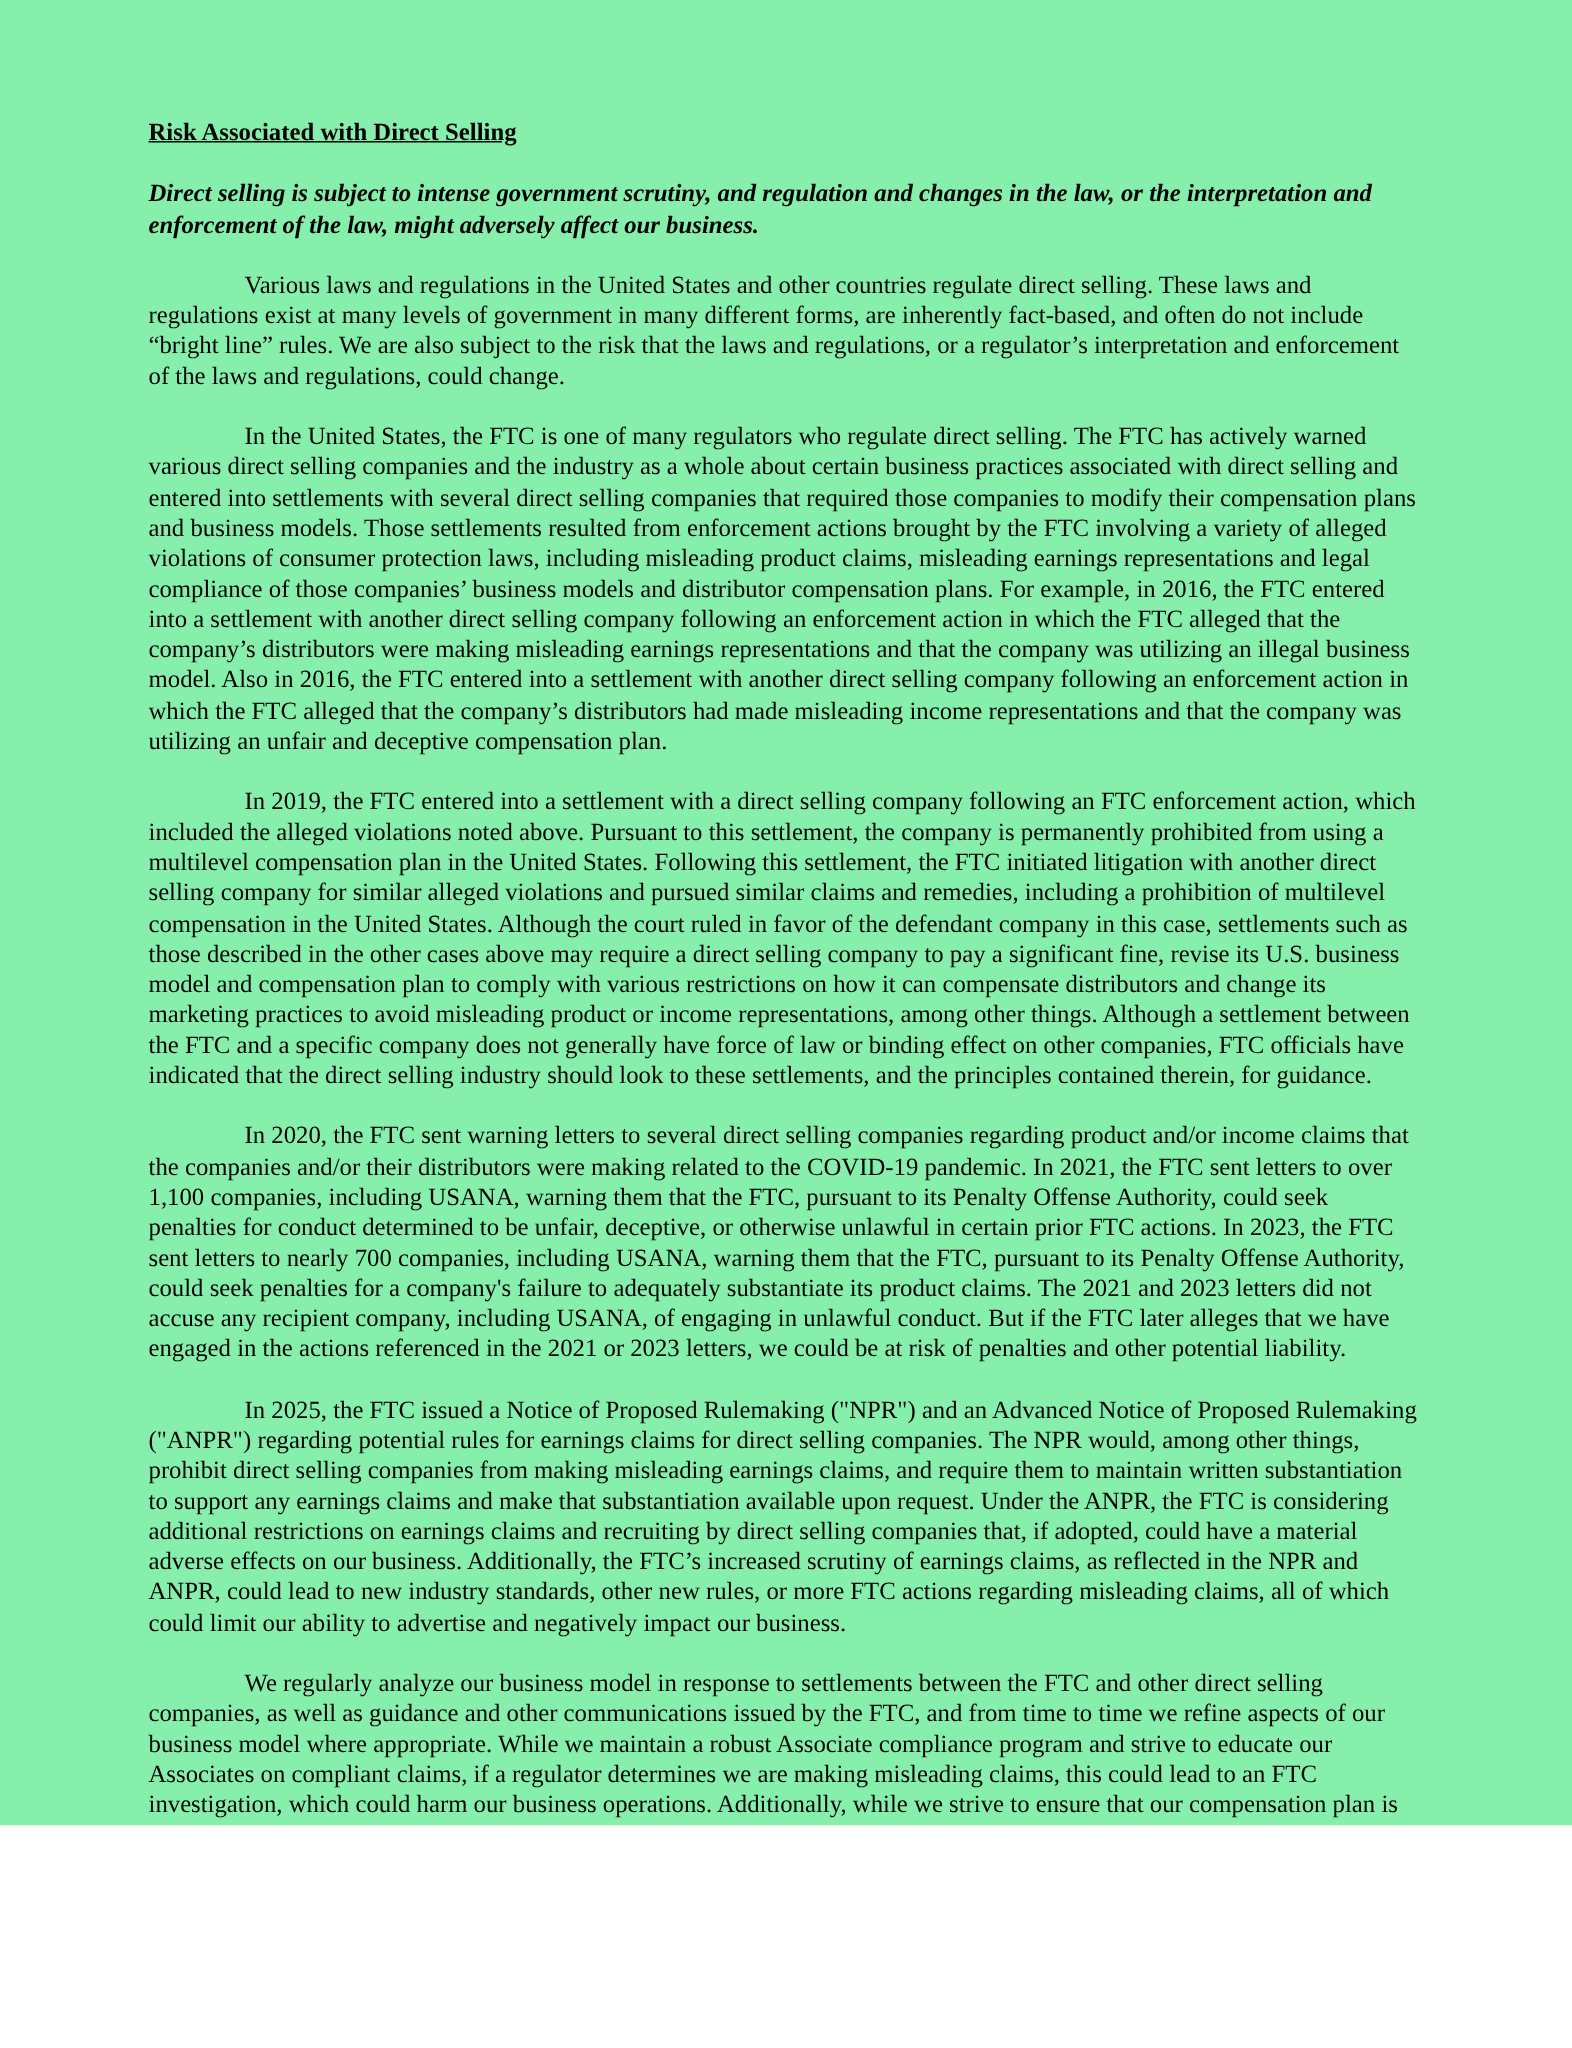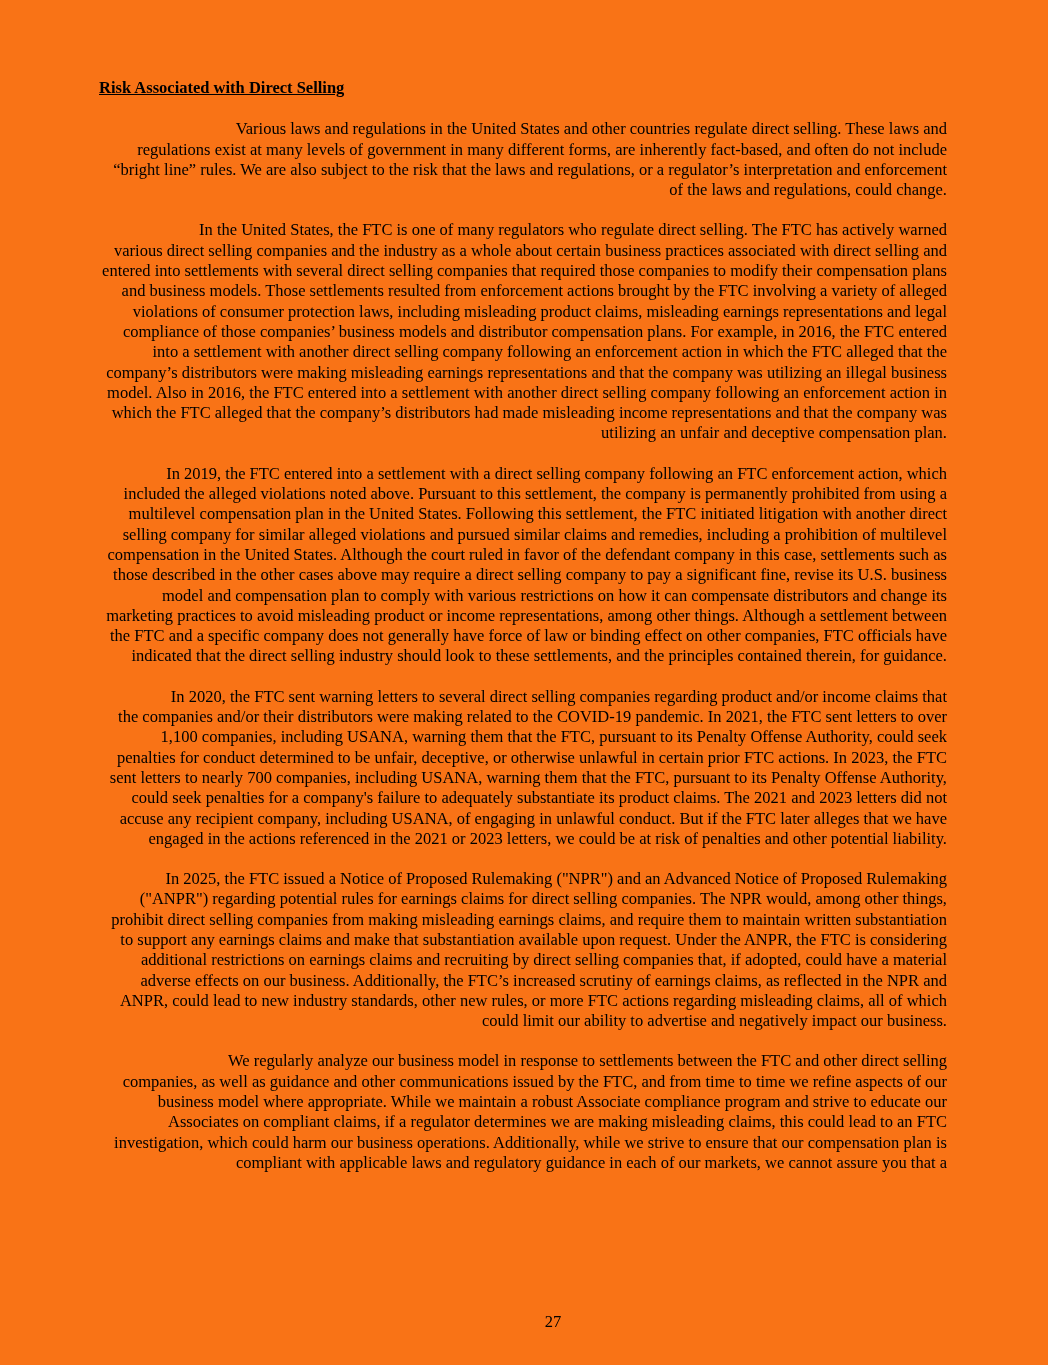--- a/index.html
+++ b/index.html
@@ -3,22 +3,22 @@
 <meta charset="utf-8">
 <style>
   html, body {
     margin: 0;
     padding: 0;
     background: #ffffff;
   }
   .page {
     position: relative;
     width: 1048px;
-    height: 1365px;
-    background: #f97316;
+    height: 1217px;
+    background: #86efac;
     box-sizing: border-box;
     font-family: "Liberation Serif", "DejaVu Serif", serif;
     color: #000000;
     overflow: hidden;
   }
   .content {
     position: absolute;
     top: 78px;
     left: 99px;
     width: 848px;
@@ -35,39 +35,40 @@
     text-decoration: underline;
   }
   .doc-subheading {
     font-weight: bold;
     font-style: italic;
     margin: 0 0 20px 0;
   }
   .para {
     margin: 0 0 20px 0;
     text-indent: 64px;
-    text-align: right;
+    text-align: left;
   }
   .page-number {
     position: absolute;
     top: 1312px;
     left: 0;
     width: 100%;
     text-align: center;
     font-size: 16.5px;
     line-height: 20.3px;
     margin-left: 29px;
   }
 </style>
 </head>
 <body>
 
 <div class="page">
   <div class="content">
     <p class="doc-heading"><span>Risk Associated with Direct Selling</span></p>
+    <p class="doc-subheading">Direct selling is subject to intense government scrutiny, and regulation and changes in the law, or the interpretation and enforcement of the law, might adversely affect our business.</p>
     <p class="para">Various laws and regulations in the United States and other countries regulate direct selling. These laws and regulations exist at many levels of government in many different forms, are inherently fact-based, and often do not include “bright line” rules. We are also subject to the risk that the laws and regulations, or a regulator’s interpretation and enforcement of the laws and regulations, could change.</p>
     <p class="para">In the United States, the FTC is one of many regulators who regulate direct selling. The FTC has actively warned various direct selling companies and the industry as a whole about certain business practices associated with direct selling and entered into settlements with several direct selling companies that required those companies to modify their compensation plans and business models. Those settlements resulted from enforcement actions brought by the FTC involving a variety of alleged violations of consumer protection laws, including misleading product claims, misleading earnings representations and legal compliance of those companies’ business models and distributor compensation plans. For example, in 2016, the FTC entered into a settlement with another direct selling company following an enforcement action in which the FTC alleged that the company’s distributors were making misleading earnings representations and that the company was utilizing an illegal business model. Also in 2016, the FTC entered into a settlement with another direct selling company following an enforcement action in which the FTC alleged that the company’s distributors had made misleading income representations and that the company was utilizing an unfair and deceptive compensation plan.</p>
     <p class="para">In 2019, the FTC entered into a settlement with a direct selling company following an FTC enforcement action, which included the alleged violations noted above. Pursuant to this settlement, the company is permanently prohibited from using a multilevel compensation plan in the United States. Following this settlement, the FTC initiated litigation with another direct selling company for similar alleged violations and pursued similar claims and remedies, including a prohibition of multilevel compensation in the United States. Although the court ruled in favor of the defendant company in this case, settlements such as those described in the other cases above may require a direct selling company to pay a significant fine, revise its U.S. business model and compensation plan to comply with various restrictions on how it can compensate distributors and change its marketing practices to avoid misleading product or income representations, among other things. Although a settlement between the FTC and a specific company does not generally have force of law or binding effect on other companies, FTC officials have indicated that the direct selling industry should look to these settlements, and the principles contained therein, for guidance.</p>
     <p class="para">In 2020, the FTC sent warning letters to several direct selling companies regarding product and/or income claims that the companies and/or their distributors were making related to the COVID-19 pandemic. In 2021, the FTC sent letters to over 1,100 companies, including USANA, warning them that the FTC, pursuant to its Penalty Offense Authority, could seek penalties for conduct determined to be unfair, deceptive, or otherwise unlawful in certain prior FTC actions. In 2023, the FTC sent letters to nearly 700 companies, including USANA, warning them that the FTC, pursuant to its Penalty Offense Authority, could seek penalties for a company's failure to adequately substantiate its product claims. The 2021 and 2023 letters did not accuse any recipient company, including USANA, of engaging in unlawful conduct. But if the FTC later alleges that we have engaged in the actions referenced in the 2021 or 2023 letters, we could be at risk of penalties and other potential liability.</p>
     <p class="para">In 2025, the FTC issued a Notice of Proposed Rulemaking ("NPR") and an Advanced Notice of Proposed Rulemaking ("ANPR") regarding potential rules for earnings claims for direct selling companies. The NPR would, among other things, prohibit direct selling companies from making misleading earnings claims, and require them to maintain written substantiation to support any earnings claims and make that substantiation available upon request. Under the ANPR, the FTC is considering additional restrictions on earnings claims and recruiting by direct selling companies that, if adopted, could have a material adverse effects on our business. Additionally, the FTC’s increased scrutiny of earnings claims, as reflected in the NPR and ANPR, could lead to new industry standards, other new rules, or more FTC actions regarding misleading claims, all of which could limit our ability to advertise and negatively impact our business.</p>
     <p class="para">We regularly analyze our business model in response to settlements between the FTC and other direct selling companies, as well as guidance and other communications issued by the FTC, and from time to time we refine aspects of our business model where appropriate. While we maintain a robust Associate compliance program and strive to educate our Associates on compliant claims, if a regulator determines we are making misleading claims, this could lead to an FTC investigation, which could harm our business operations. Additionally, while we strive to ensure that our compensation plan is compliant with applicable laws and regulatory guidance in each of our markets, we cannot assure you that a</p>
   </div>
   <div class="page-number">27</div>
 </div>
 

